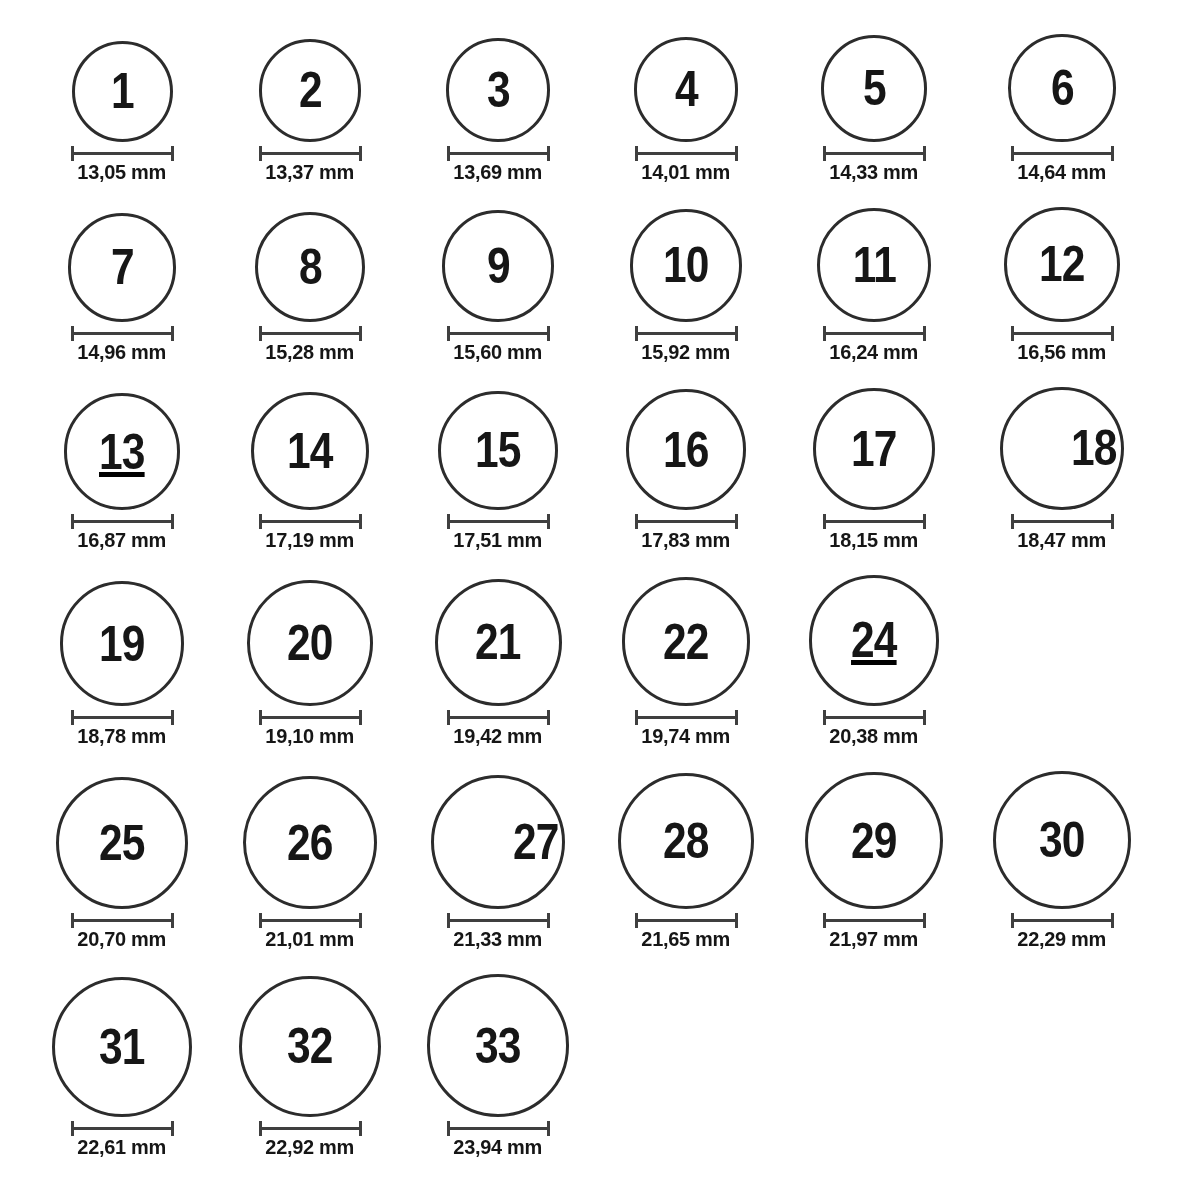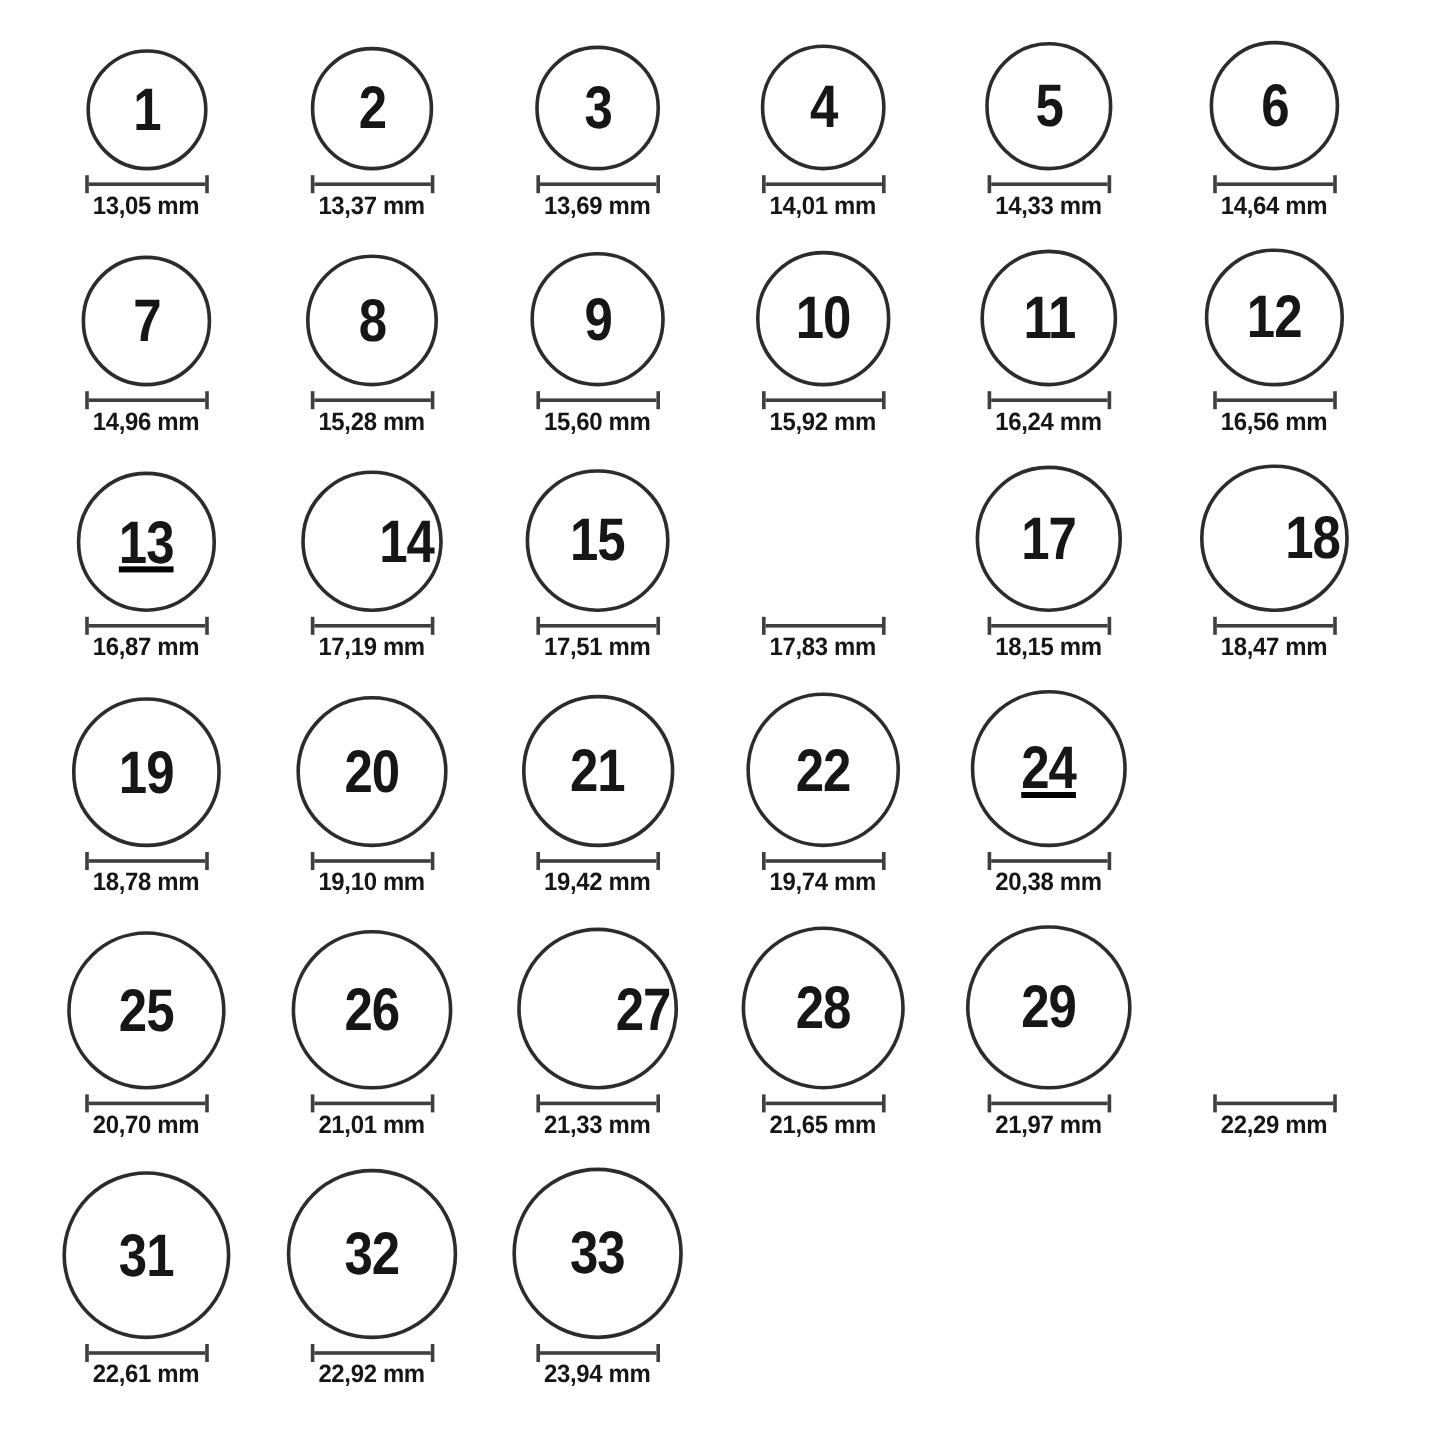--- a/index.html
+++ b/index.html
@@ -220,21 +220,21 @@
           <div class="num">13</div>
         </div>
         <div class="measure">
           <span class="tick"></span>
           <span class="bar"></span>
           <span class="tick"></span>
         </div>
         <div class="label">16,87 mm</div>
       </div>
       <div class="cell">
-        <div class="circle" style="width: 117.9px; height: 117.9px; justify-content: flex-end;">
+        <div class="circle" style="width: 117.9px; height: 117.9px;">
           <div class="num">14</div>
         </div>
         <div class="measure">
           <span class="tick"></span>
           <span class="bar"></span>
           <span class="tick"></span>
         </div>
         <div class="label">17,19 mm</div>
       </div>
       <div class="cell">
@@ -242,20 +242,23 @@
           <div class="num">15</div>
         </div>
         <div class="measure">
           <span class="tick"></span>
           <span class="bar"></span>
           <span class="tick"></span>
         </div>
         <div class="label">17,51 mm</div>
       </div>
       <div class="cell">
+        <div class="circle" style="width: 120.5px; height: 120.5px;">
+          <div class="num">16</div>
+        </div>
         <div class="measure">
           <span class="tick"></span>
           <span class="bar"></span>
           <span class="tick"></span>
         </div>
         <div class="label">17,83 mm</div>
       </div>
       <div class="cell">
         <div class="circle" style="width: 121.8px; height: 121.8px;">
           <div class="num">17</div>
@@ -386,20 +389,23 @@
           <div class="num">29</div>
         </div>
         <div class="measure">
           <span class="tick"></span>
           <span class="bar"></span>
           <span class="tick"></span>
         </div>
         <div class="label">21,97 mm</div>
       </div>
       <div class="cell">
+        <div class="circle" style="width: 138.7px; height: 138.7px;">
+          <div class="num">30</div>
+        </div>
         <div class="measure">
           <span class="tick"></span>
           <span class="bar"></span>
           <span class="tick"></span>
         </div>
         <div class="label">22,29 mm</div>
       </div>
     </div>
     <div class="row">
       <div class="cell">

